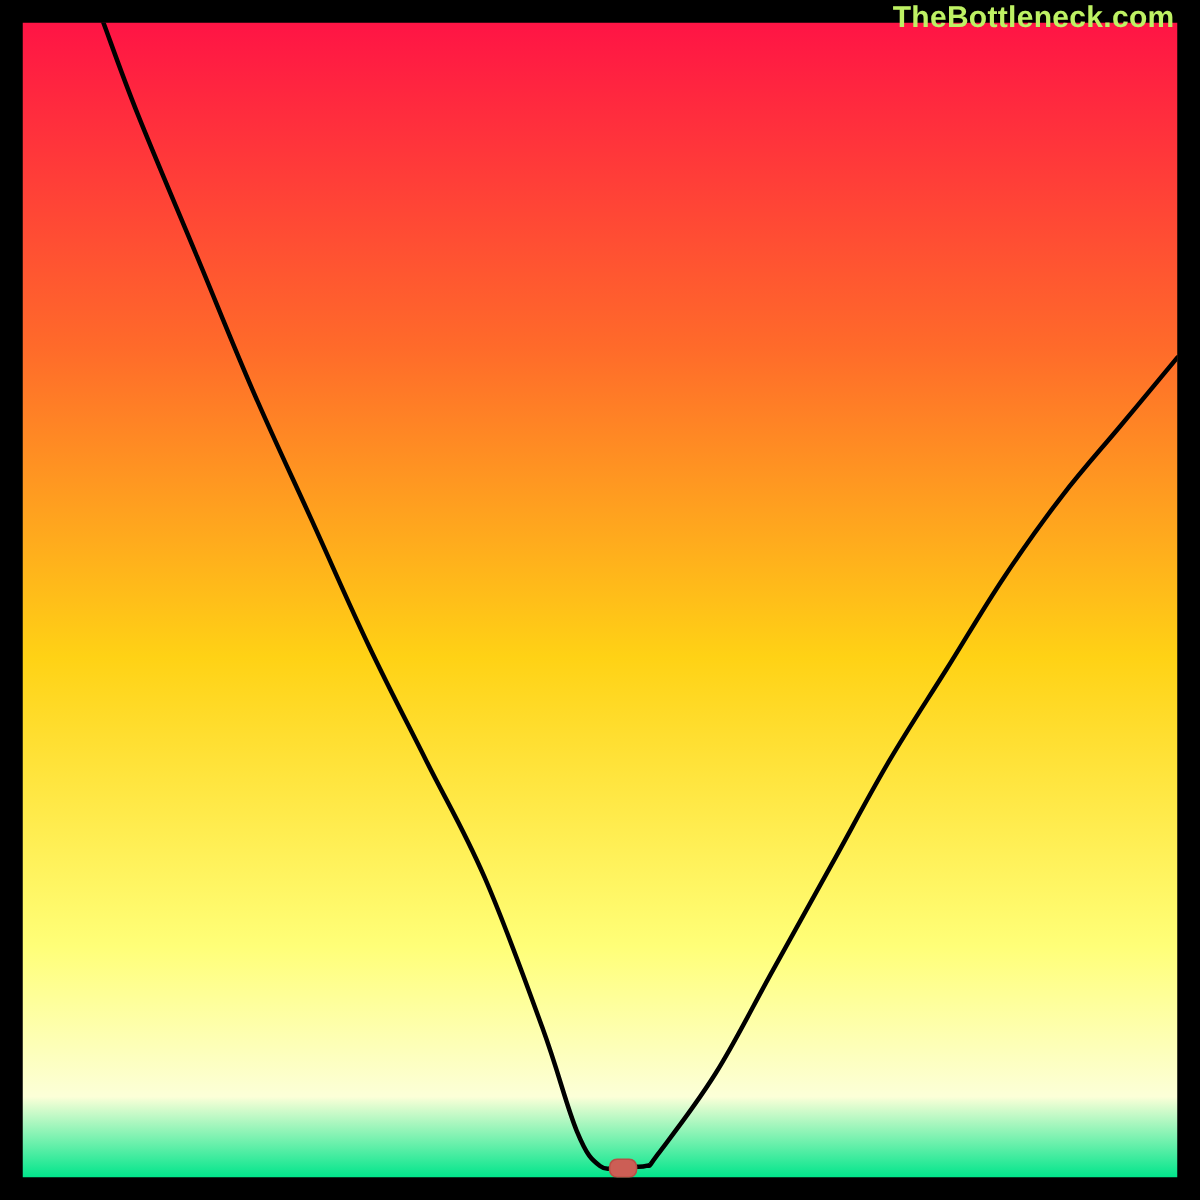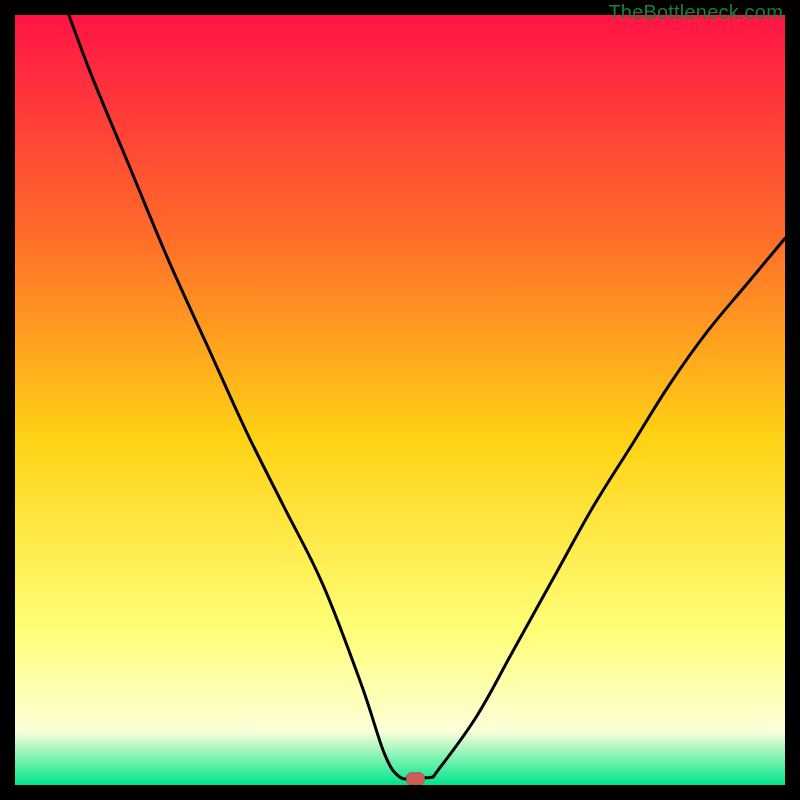--- a/index.html
+++ b/index.html
@@ -22,23 +22,23 @@
     position: absolute;
     left: 0;
     top: 0;
     right: 0;
     bottom: 0;
   }
   .watermark {
     position: absolute;
     top: -14px;
     right: 2px;
-    color: #15803d;
+    color: #bef264;
     font-size: 20px;
-    font-weight: 400;
+    font-weight: 700;
     letter-spacing: 0.2px;
     z-index: 30;
   }
   svg {
     display: block;
   }
 </style>
 </head>
 <body>
 

